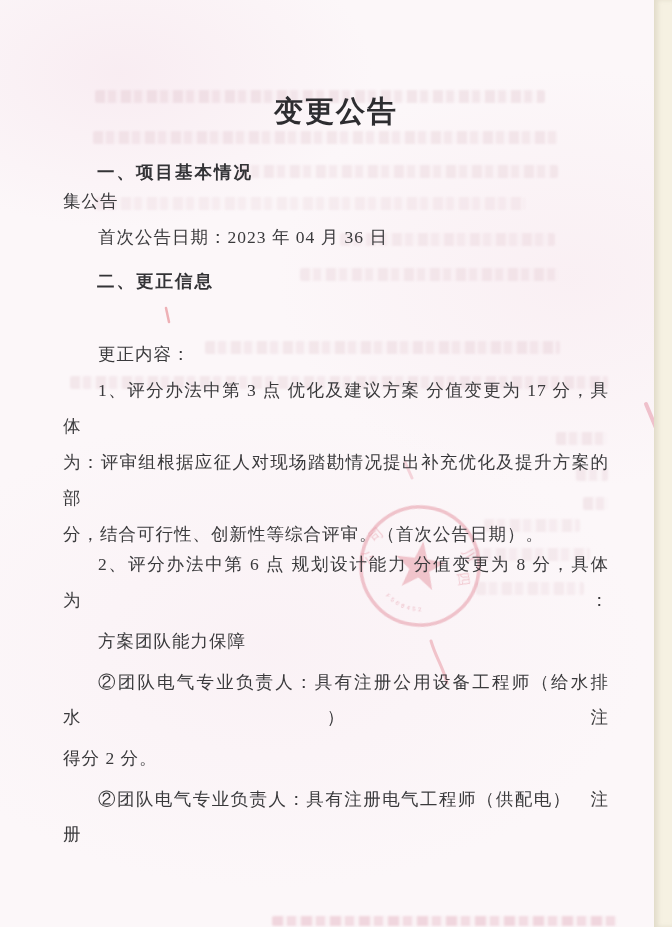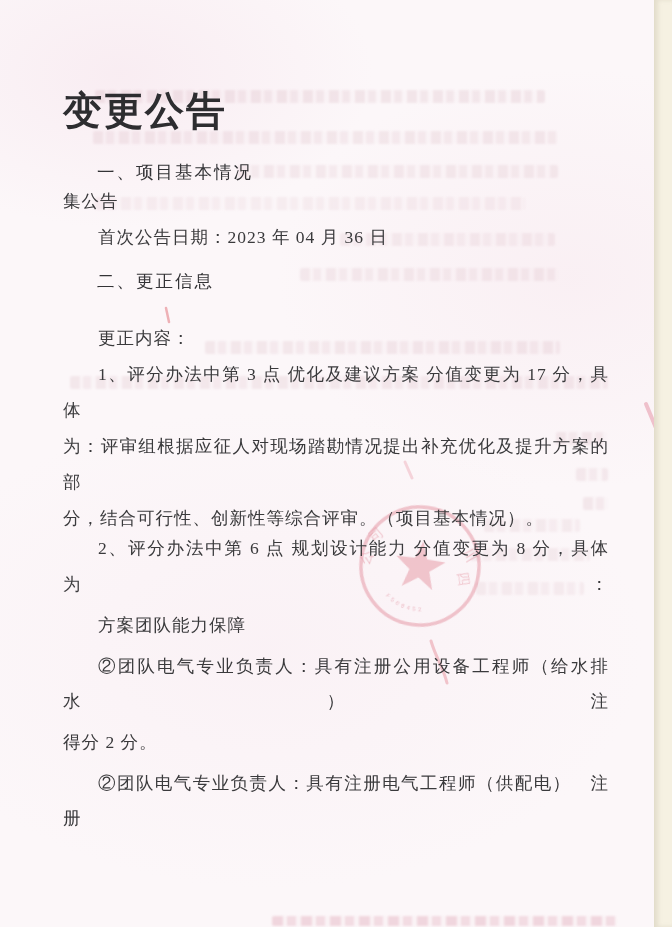--- a/index.html
+++ b/index.html
@@ -16,40 +16,40 @@
   }
   
   .page-edge{
     position:absolute;top:0;right:0;width:17px;height:100%;
     background:#f6f1e2;
     border-left:1px solid #e3decb;
     box-shadow:inset 3px 0 4px rgba(181,174,152,.28);
   }
   .content{position:absolute;left:63px;top:0;width:546px;}
   .doc-title{
-    margin:92px 0 0 0;font-size:39px;line-height:38px;font-weight:bold;
-    letter-spacing:2px;color:#2d2d30;
+    margin:92px 0 0 0;font-size:29px;line-height:38px;font-weight:bold;
+    text-align:center;letter-spacing:2px;color:#2d2d30;
     font-family:"Liberation Serif", serif;
   }
   .heading{
     font-family:"Liberation Sans", sans-serif;
-    font-weight:normal;font-size:17.5px;line-height:22px;letter-spacing:2px;
+    font-weight:bold;font-size:17.5px;line-height:22px;letter-spacing:2px;
     margin-left:34px;color:#333336;
   }
   .h1{margin-top:31px;}
   .h2{margin-top:15px;}
   .bline{
     font-size:17.5px;line-height:36px;letter-spacing:1px;
     text-align:justify;white-space:normal;
   }
   .grp2{line-height:35px;margin-top:6px;}
   .ind{text-indent:2em;}
   .just{text-align-last:justify;}
   .mt24{margin-top:24px;}
-  .mt28{margin-top:28px;}
+  .mt28{margin-top:44px;}
   .tight{margin-top:-6px;}
   
   .ghost{
     position:absolute;height:13px;border-radius:2px;
     background:repeating-linear-gradient(90deg,
       rgba(197,146,161,.32) 0 10px, rgba(197,146,161,.05) 10px 13px,
       rgba(197,146,161,.27) 13px 21px, rgba(197,146,161,.04) 21px 26px);
     filter:blur(1.3px);
   }
   .ghost.pinker{
@@ -114,21 +114,21 @@
     <div class="heading h1">一、项目基本情况</div>
 
     <div class="bline">集公告</div>
     <div class="bline ind">首次公告日期：2023 年 04 月 36 日</div>
 
     <div class="heading h2">二、更正信息</div>
 
     <div class="bline ind mt28">更正内容：</div>
     <div class="bline ind just">1、评分办法中第 3 点 优化及建议方案 分值变更为 17 分，具体</div>
     <div class="bline just">为：评审组根据应征人对现场踏勘情况提出补充优化及提升方案的部</div>
-    <div class="bline">分，结合可行性、创新性等综合评审。（项目基本情况）。</div>
+    <div class="bline">分，结合可行性、创新性等综合评审。（首次公告日期）。</div>
     <div class="bline ind just tight">2、评分办法中第 6 点 规划设计能力 分值变更为 8 分，具体为：</div>
     <div class="bline grp2 ind">方案团队能力保障</div>
     <div class="bline grp2 ind just">②团队电气专业负责人：具有注册公用设备工程师（给水排水）注</div>
     <div class="bline grp2">得分 2 分。</div>
     <div class="bline grp2 ind just">②团队电气专业负责人：具有注册电气工程师（供配电）　注册</div>
 
   </div>
 
   <div class="page-edge"></div>
 </div>

